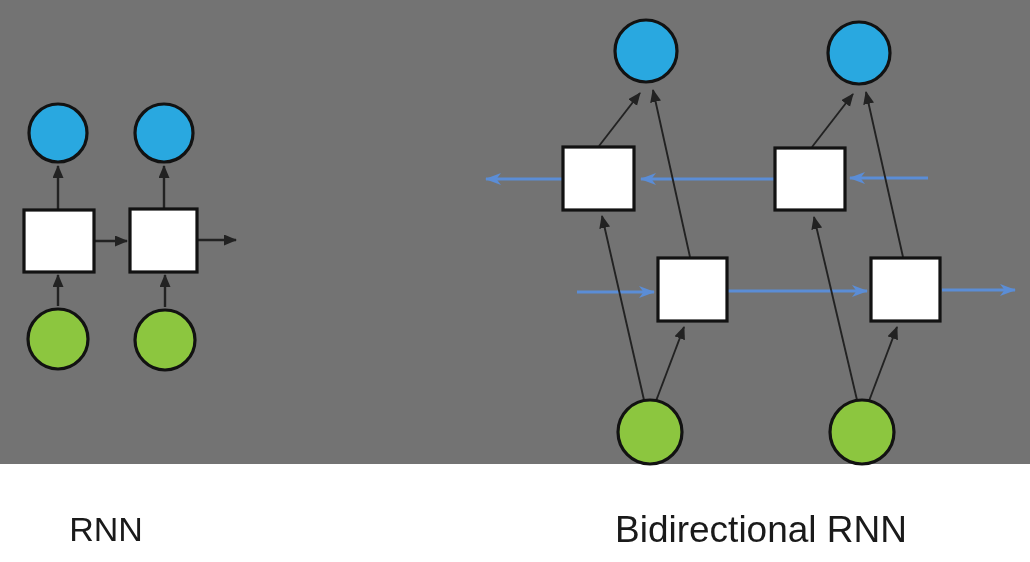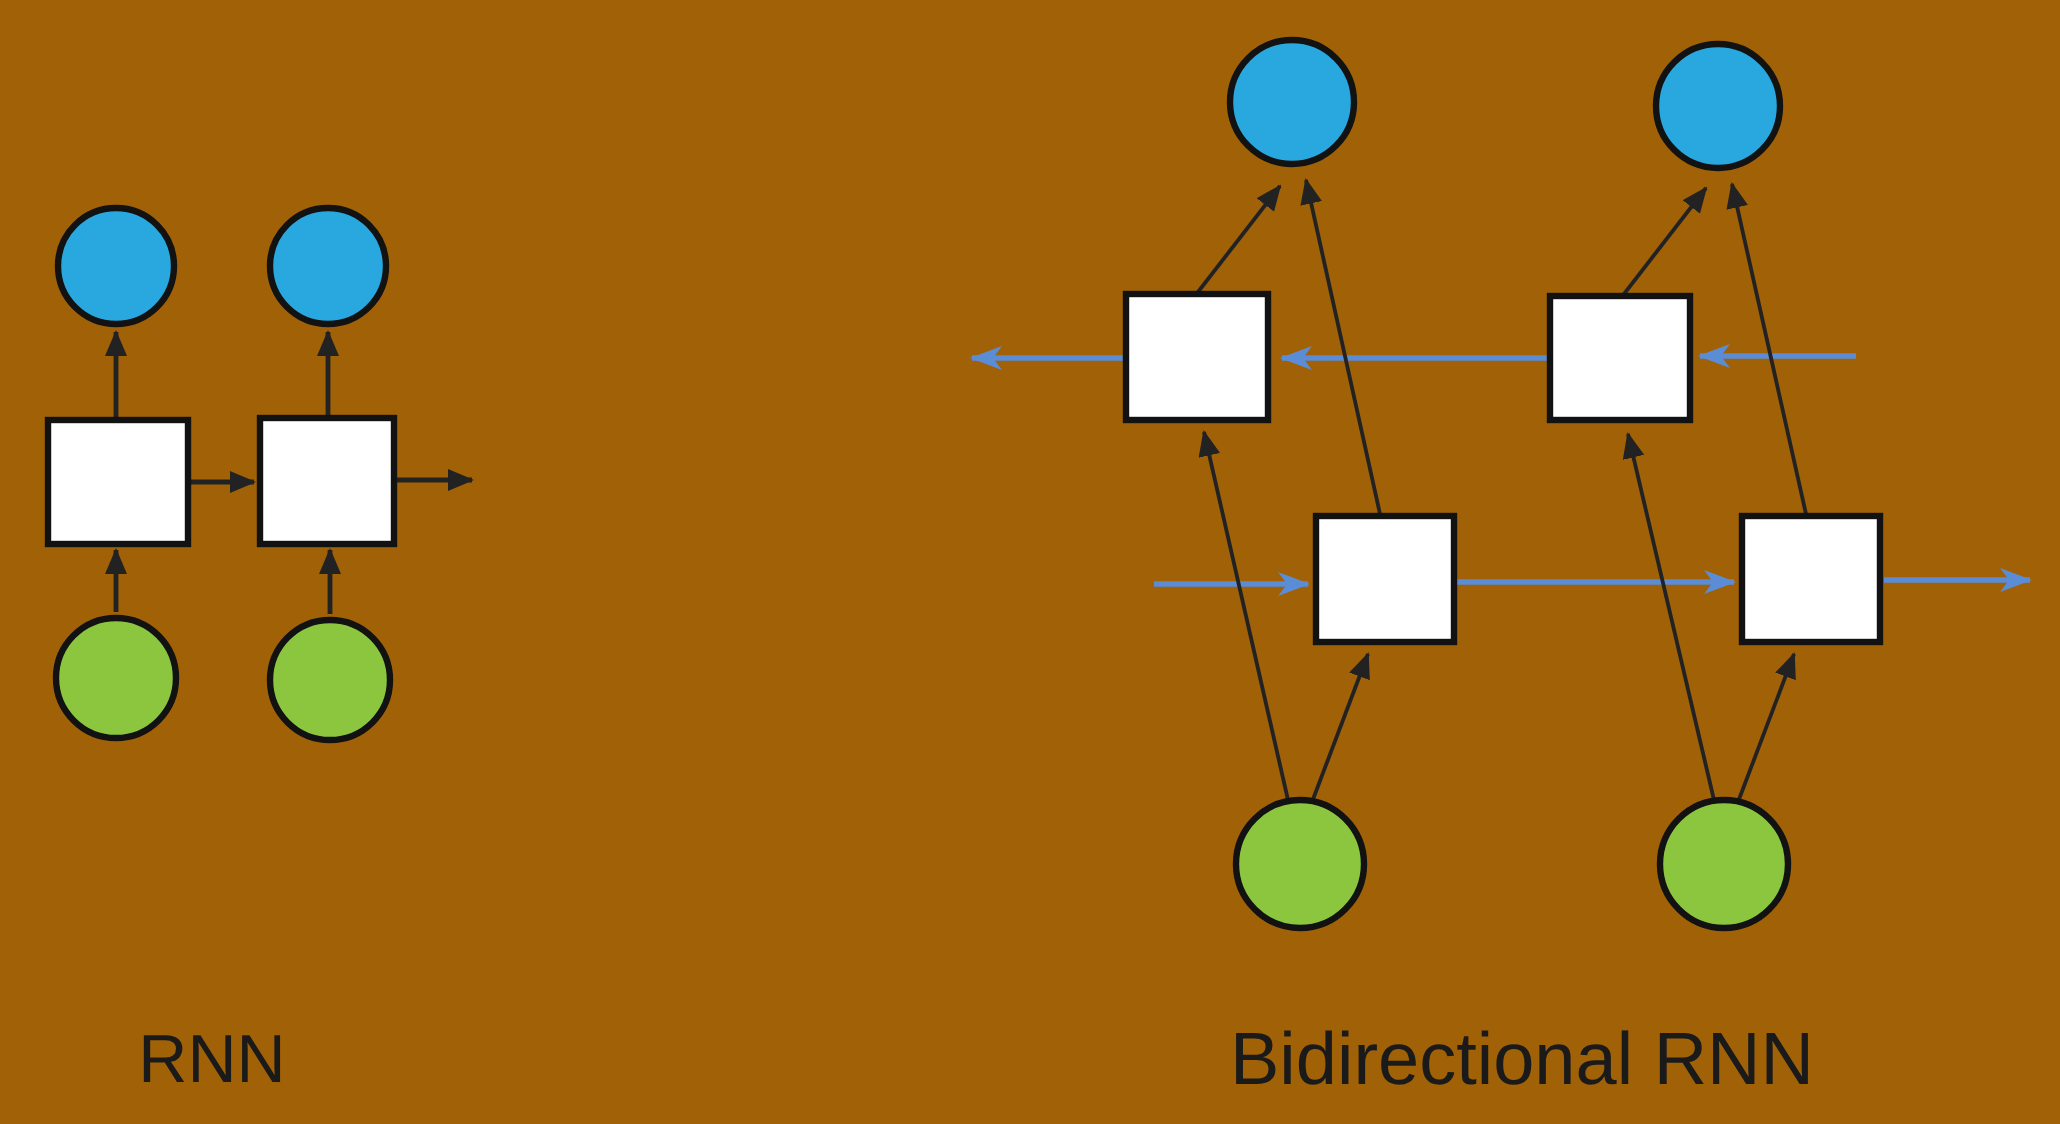--- a/index.html
+++ b/index.html
@@ -7,22 +7,22 @@
     padding: 0;
     background: #ffffff;
     width: 1030px;
     height: 562px;
     overflow: hidden;
     font-family: "Liberation Sans", sans-serif;
   }
   #stage {
     position: relative;
     width: 1030px;
-    height: 562px;
-    background: #a16207;
+    height: 464px;
+    background: #737373;
   }
   svg { display: block; }
 
   .node-outline      { stroke: var(--c-node_outline, #111); }
   .hidden-node       { fill: var(--c-hidden_fill, #fff); stroke-width: 3.2px; }
   .output-node       { fill: var(--c-output_fill, #29a8e0); stroke-width: 3.2px; }
   .input-node        { fill: var(--c-input_fill, #8cc63f); stroke-width: 3.2px; }
 
   .black-arrow-line  { stroke: var(--c-black_arrow, #222); fill: none; }
   .left-arrow        { stroke-width: 2.4px; }

